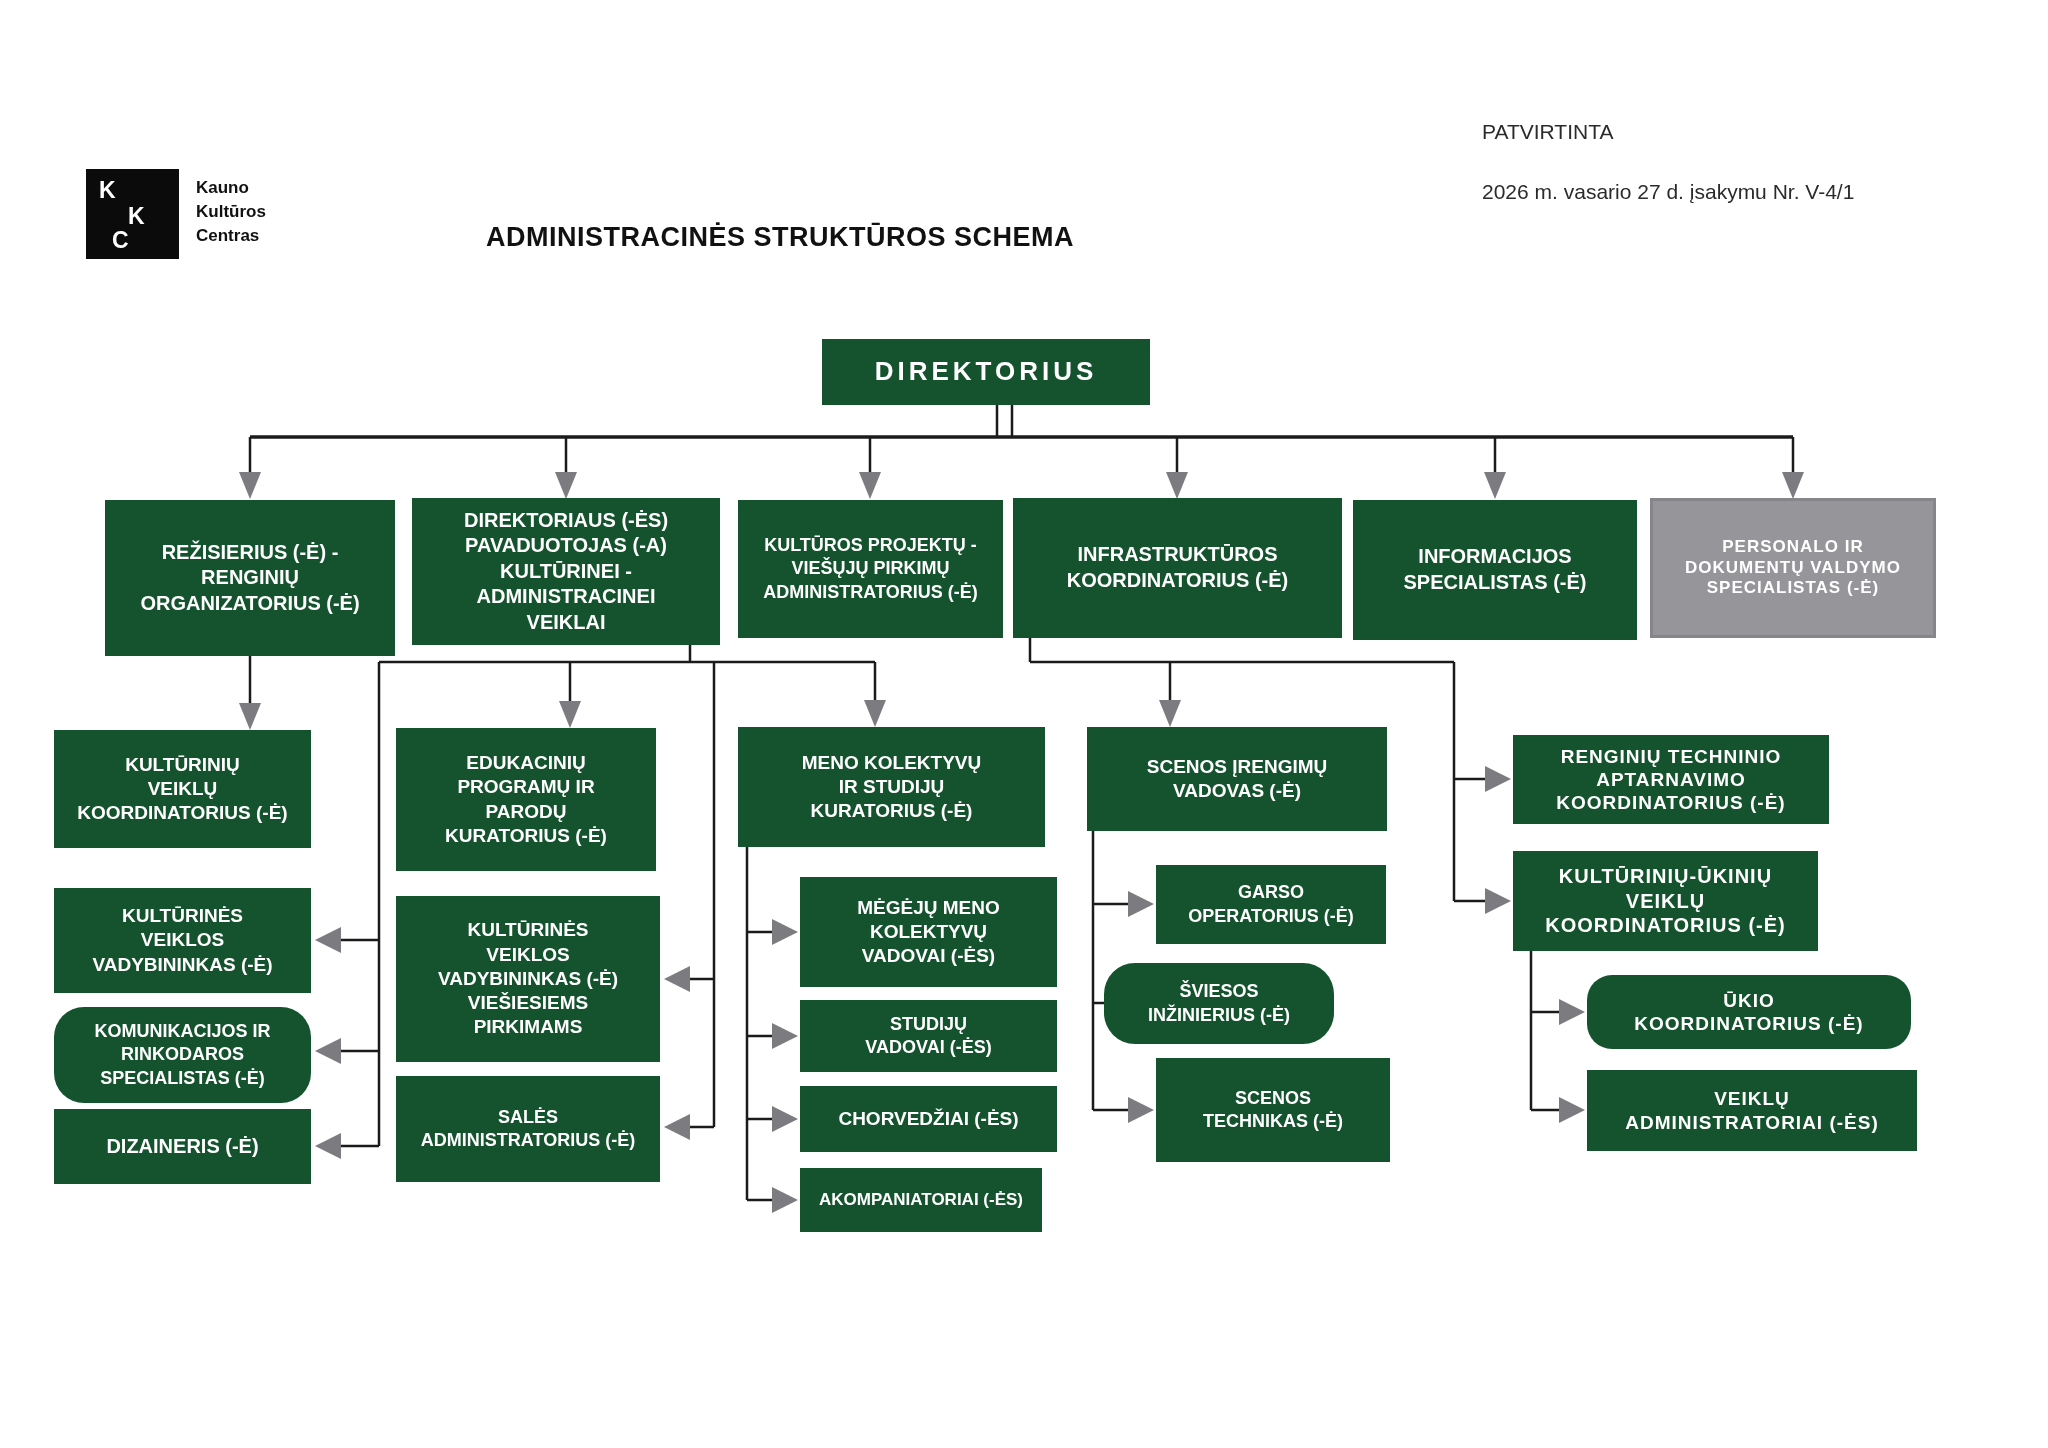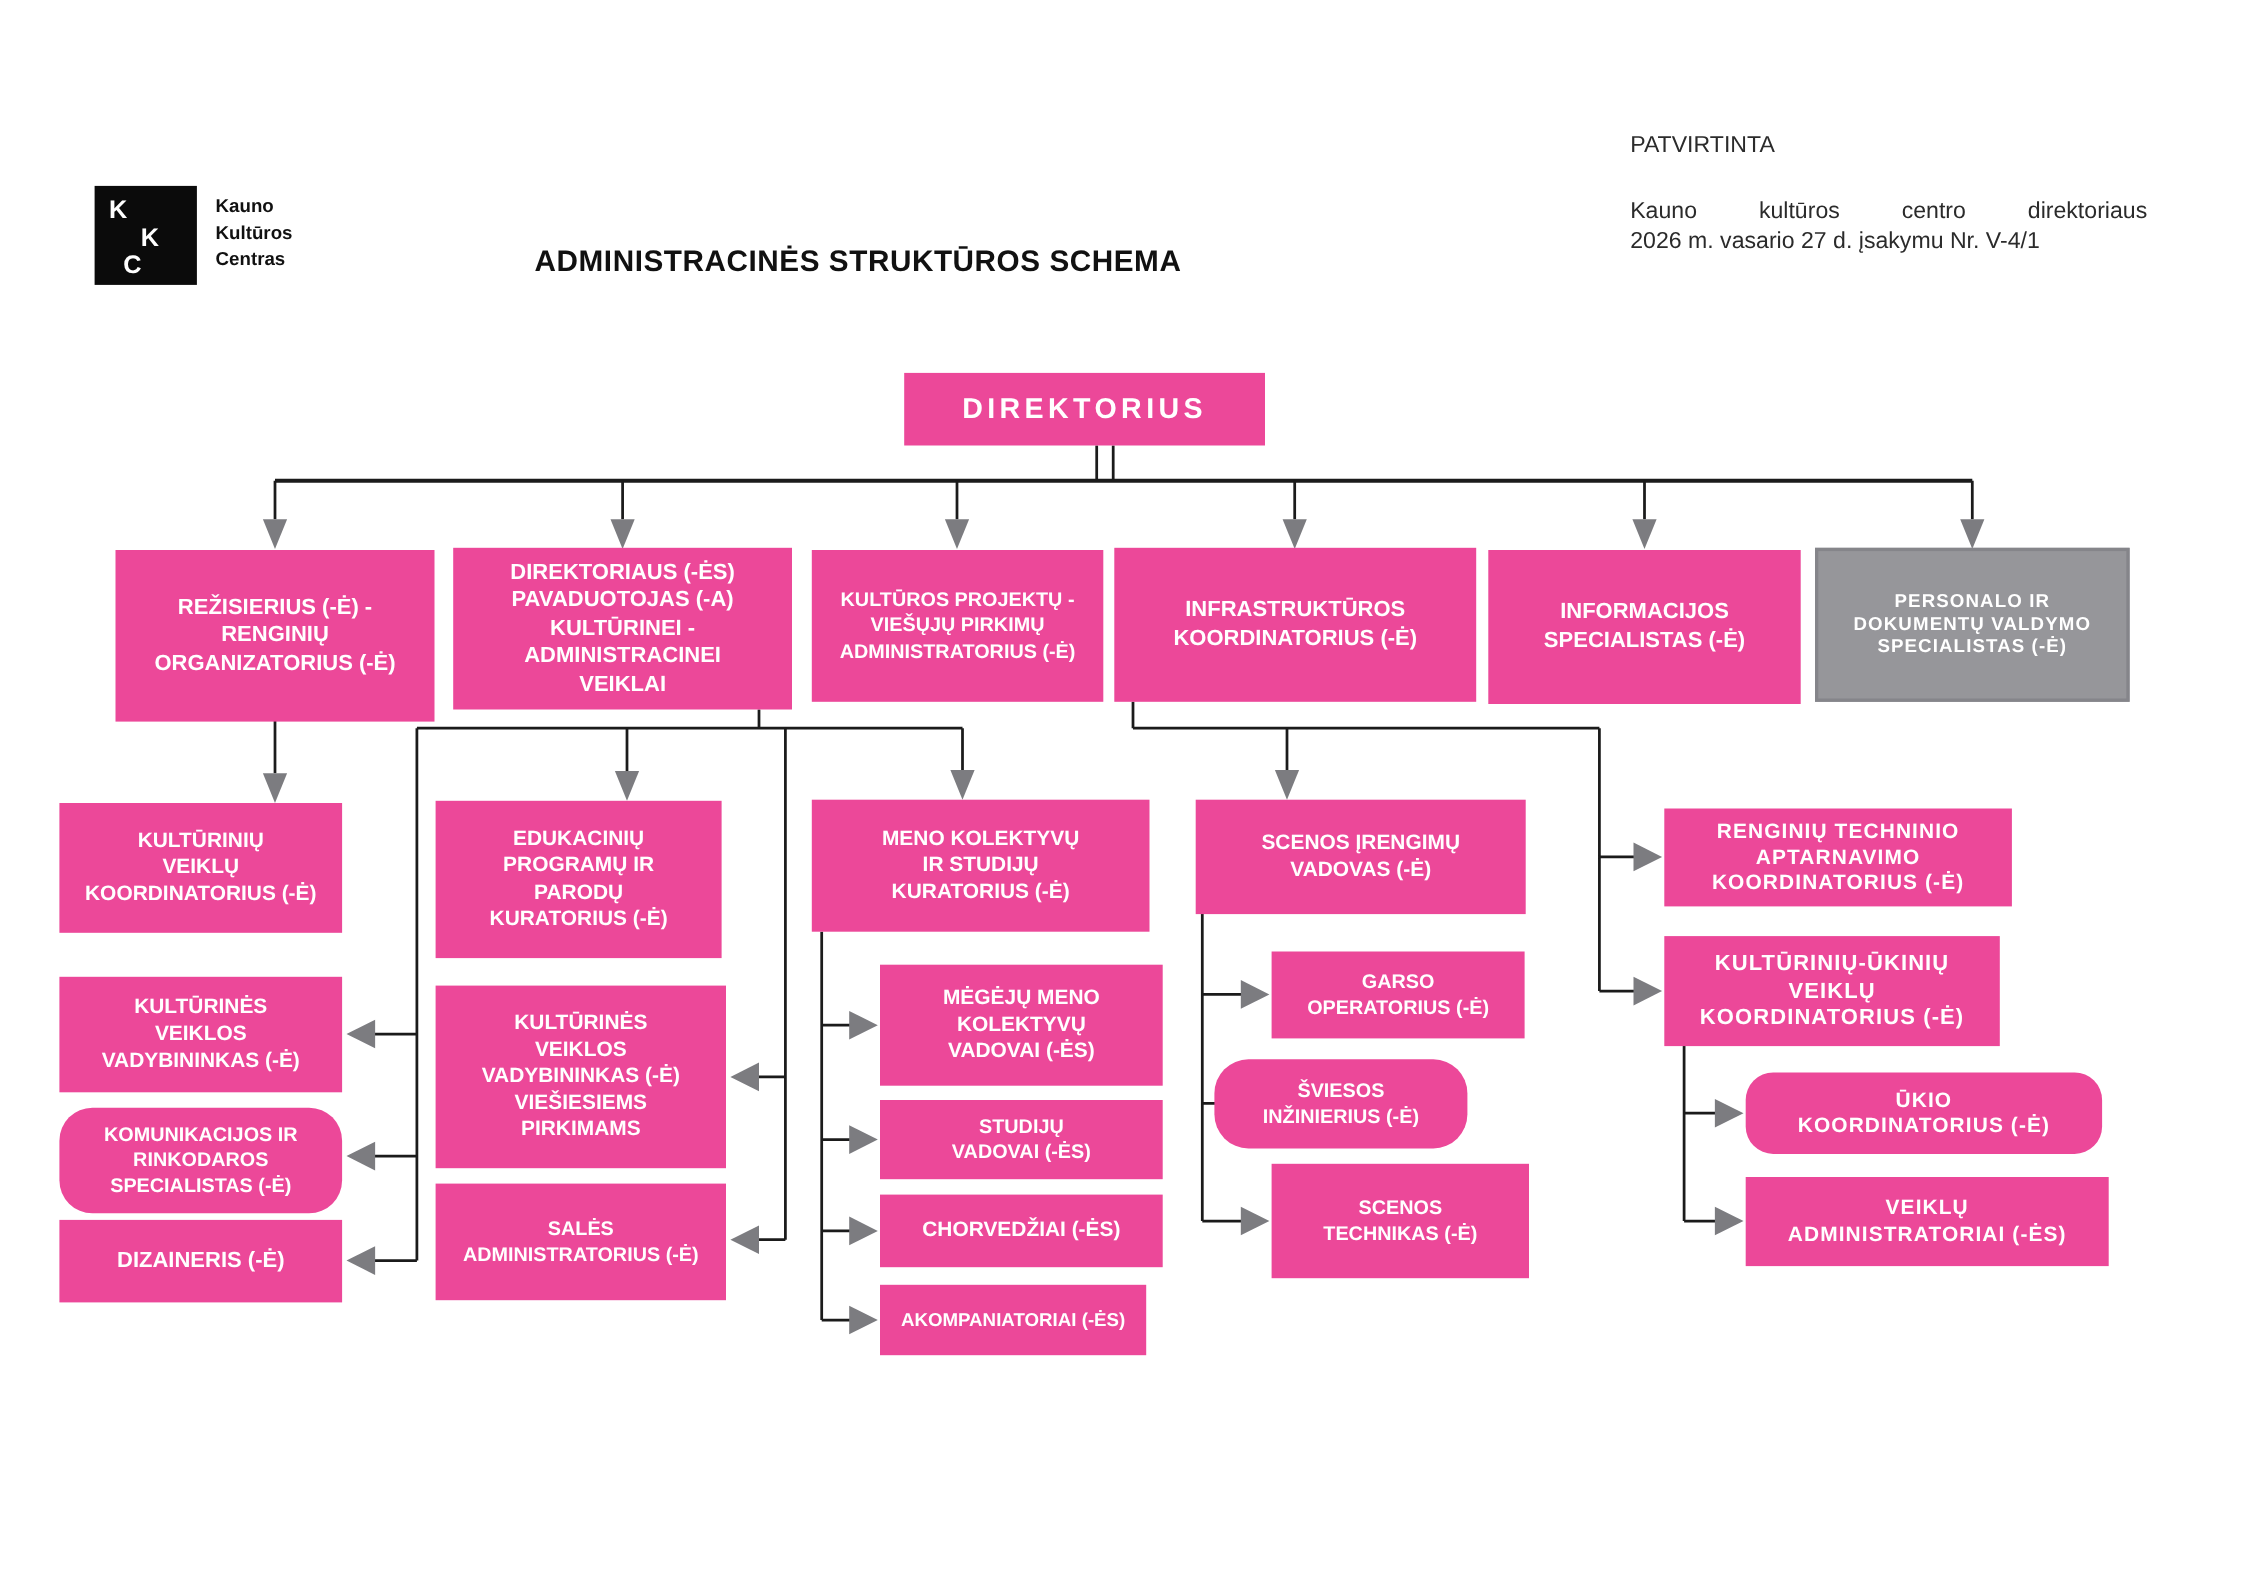--- a/index.html
+++ b/index.html
@@ -28,21 +28,21 @@
   }
   .approval{
     position:absolute;left:1482px;top:118px;width:470px;
     font-size:21px;color:#2b2b2b;line-height:27px;
   }
   .approval .ap-1{display:block;margin-bottom:33px;}
   .approval .ap-2{display:block;text-align:justify;text-align-last:justify;}
   .approval .ap-3{display:block;}
   
   .node{
-    position:absolute;background:#ec4899;color:#ffffff;
+    position:absolute;background:#14532d;color:#ffffff;
     display:flex;align-items:center;justify-content:center;
     text-align:center;font-weight:bold;white-space:pre-line;
     line-height:1.28;box-sizing:border-box;padding:4px 6px;
   }
   .node.light{background:#96969A;border:3px solid #85858A;}
   .dir{font-size:26px;letter-spacing:4px;}
   .fs20{font-size:20px;}
   .fs19{font-size:19px;}
   .fs18{font-size:18px;}
   .fs17{font-size:17px;}
@@ -58,21 +58,20 @@
   <span class="logo-c">C</span>
 </div>
 <div class="logo-text">Kauno
 Kultūros
 Centras</div>
 
 <div class="page-title">ADMINISTRACINĖS STRUKTŪROS SCHEMA</div>
 
 <div class="approval">
   <span class="ap-1">PATVIRTINTA</span>
-  <span class="ap-2">Kauno kultūros centro direktoriaus</span>
   <span class="ap-3">2026 m. vasario 27 d. įsakymu Nr. V-4/1</span>
 </div>
 
 <svg class="wires" width="2048" height="1448" viewBox="0 0 2048 1448">
   <g stroke="#1b1b1b" stroke-width="2.5" fill="none">
 
     <path d="M997 405 V437 M1012 405 V437"></path>
 
     <path d="M250 437 H1793" stroke-width="3.5"></path>
 

